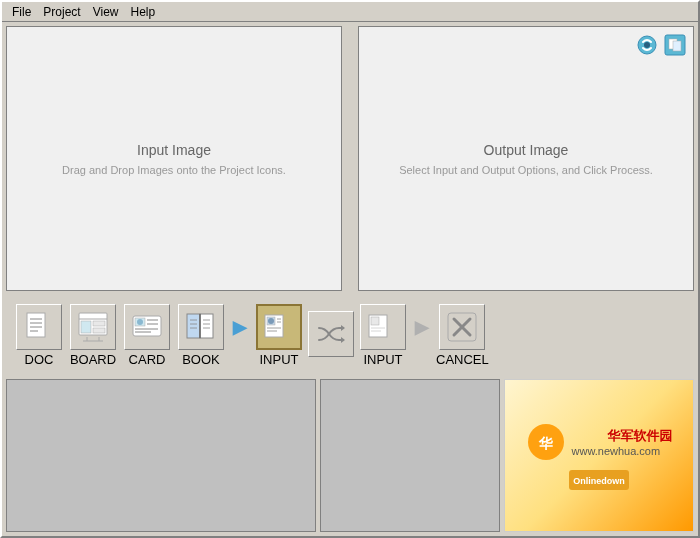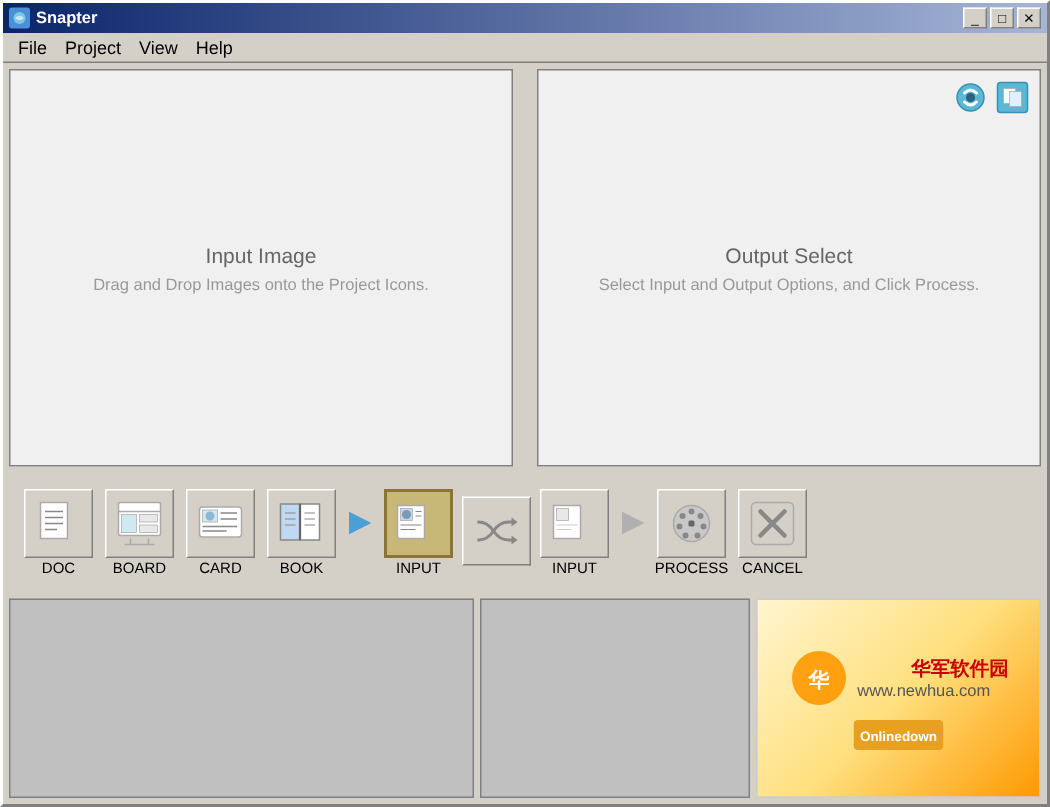--- a/index.html
+++ b/index.html
@@ -185,21 +185,21 @@
       justify-content: center;
       position: relative;
     }
 
     .tool-btn-icon.active {
       background: #c8b878;
       border: 2px solid #8b7536;
     }
 
     .tool-btn-label {
-      font-size: 10px;
+      font-size: 13px;
       color: #000;
       text-align: center;
     }
 
     .arrow-icon {
       font-size: 18px;
       color: #4a9fd4;
       font-weight: bold;
     }
 
@@ -241,36 +241,20 @@
     .svg-icon {
       width: 32px;
       height: 32px;
     }
   </style>
 </head>
 <body>
 
 <div class="window">
 
-  <div class="title-bar">
-    <div class="title-bar-text">
-      <div class="title-icon">
-        <svg width="10" height="10" viewBox="0 0 10 10">
-          <circle cx="5" cy="5" r="4" fill="#7ec8e3"></circle>
-          <path d="M2 5 Q5 2 8 5 Q5 8 2 5" fill="white" opacity="0.6"></path>
-        </svg>
-      </div>
-      <span>Snapter</span>
-    </div>
-    <div class="title-controls">
-      <button class="title-btn">_</button>
-      <button class="title-btn">□</button>
-      <button class="title-btn">✕</button>
-    </div>
-  </div>
 
   <div class="menu-bar">
     <span class="menu-item">File</span>
     <span class="menu-item">Project</span>
     <span class="menu-item">View</span>
     <span class="menu-item">Help</span>
   </div>
 
   <div class="main-content">
 
@@ -292,21 +276,21 @@
             </svg>
           </div>
           <div class="panel-icon-btn">
             <svg width="22" height="22" viewBox="0 0 22 22">
               <rect x="1" y="1" width="20" height="20" rx="2" fill="#5bb8d4" stroke="#3a8fb5" stroke-width="1"></rect>
               <rect x="5" y="5" width="8" height="10" fill="white" stroke="#aaa" stroke-width="0.5"></rect>
               <rect x="9" y="7" width="8" height="10" fill="#e0f0ff" stroke="#aaa" stroke-width="0.5"></rect>
             </svg>
           </div>
         </div>
-        <div class="panel-title">Output Select</div>
+        <div class="panel-title">Output Image</div>
         <div class="panel-subtitle">Select Input and Output Options, and Click Process.</div>
       </div>
     </div>
 
     <div class="toolbar">
 
       <div class="tool-btn">
         <div class="tool-btn-icon">
           <svg class="svg-icon" viewBox="0 0 32 32">
             <rect x="4" y="2" width="18" height="24" fill="white" stroke="#aaa" stroke-width="1"></rect>
@@ -413,36 +397,20 @@
         <div class="tool-btn-label">INPUT</div>
       </div>
 
       <div class="tool-btn" style="min-width:20px;">
         <div style="height:46px;display:flex;align-items:center;justify-content:center;">
           <span class="arrow-icon" style="color:#b0b0b0;">▶</span>
         </div>
         <div style="height:14px;"></div>
       </div>
 
-      <div class="tool-btn">
-        <div class="tool-btn-icon">
-          <svg class="svg-icon" viewBox="0 0 32 32">
-            <circle cx="16" cy="16" r="12" fill="#c8c8c8" stroke="#aaa" stroke-width="1"></circle>
-            <circle cx="16" cy="8" r="2" fill="#888"></circle>
-            <circle cx="22" cy="11" r="2" fill="#888"></circle>
-            <circle cx="24" cy="18" r="2" fill="#888"></circle>
-            <circle cx="20" cy="24" r="2" fill="#888"></circle>
-            <circle cx="12" cy="24" r="2" fill="#888"></circle>
-            <circle cx="8" cy="18" r="2" fill="#888"></circle>
-            <circle cx="10" cy="11" r="2" fill="#888"></circle>
-            <rect x="14" y="14" width="4" height="4" fill="#666" rx="1"></rect>
-          </svg>
-        </div>
-        <div class="tool-btn-label">PROCESS</div>
-      </div>
 
       <div class="tool-btn">
         <div class="tool-btn-icon">
           <svg class="svg-icon" viewBox="0 0 32 32">
             <rect x="2" y="2" width="28" height="28" rx="3" fill="#d4d0c8" stroke="#aaa" stroke-width="1"></rect>
             <line x1="8" y1="8" x2="24" y2="24" stroke="#888" stroke-width="3" stroke-linecap="round"></line>
             <line x1="24" y1="8" x2="8" y2="24" stroke="#888" stroke-width="3" stroke-linecap="round"></line>
           </svg>
         </div>
         <div class="tool-btn-label">CANCEL</div>

